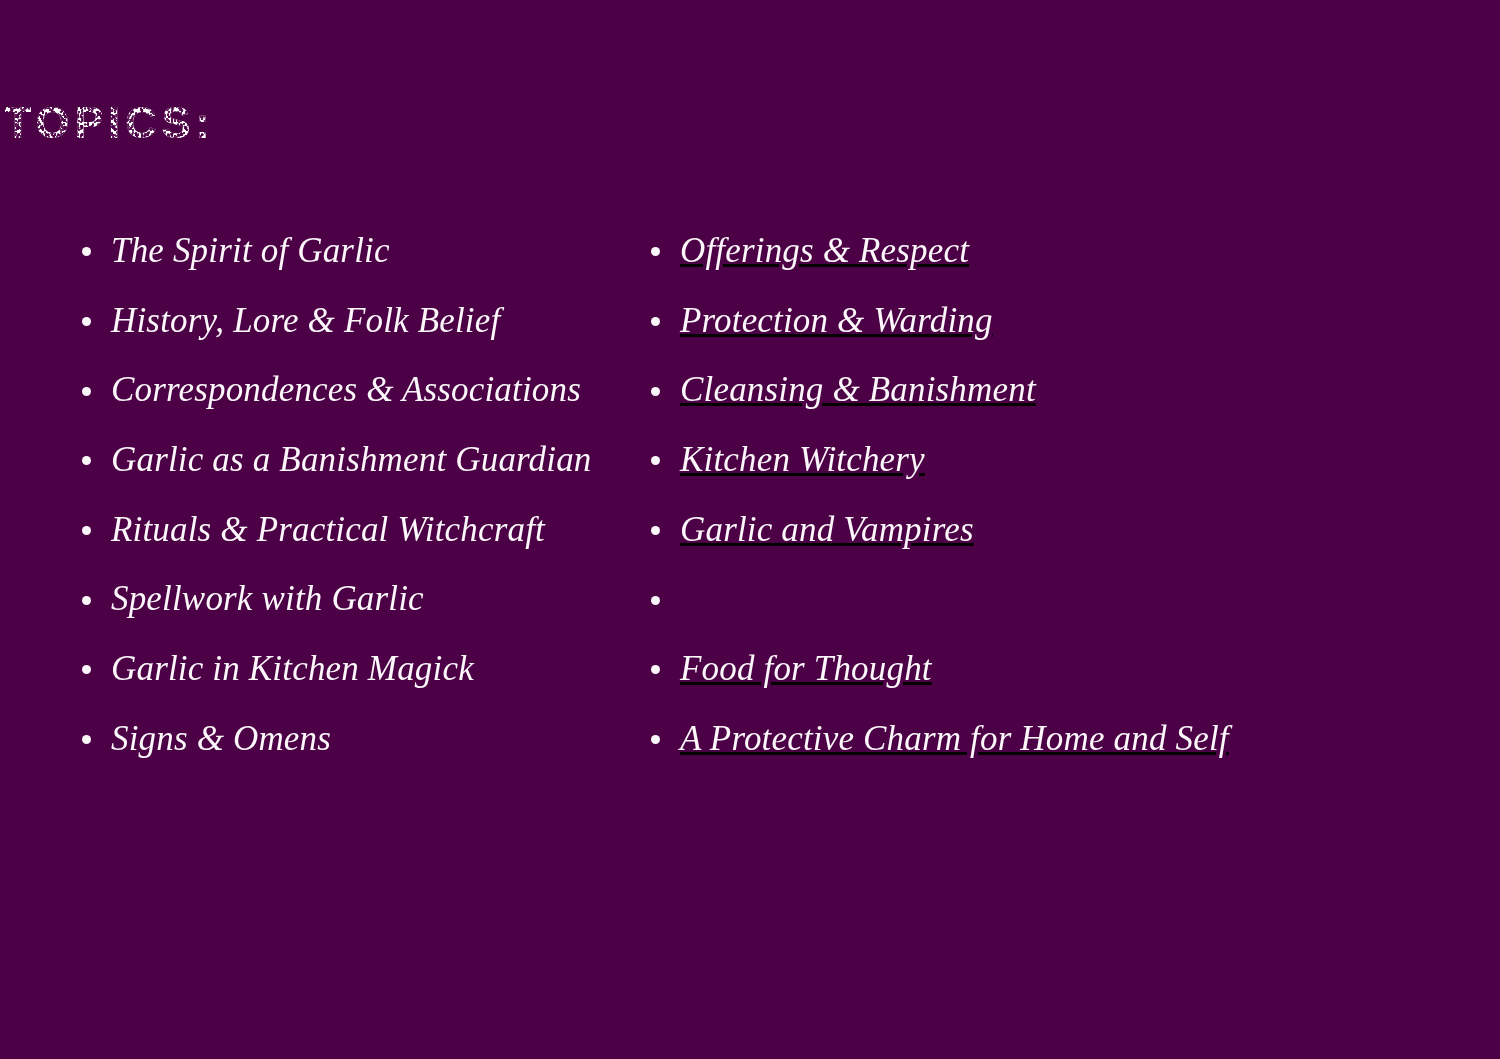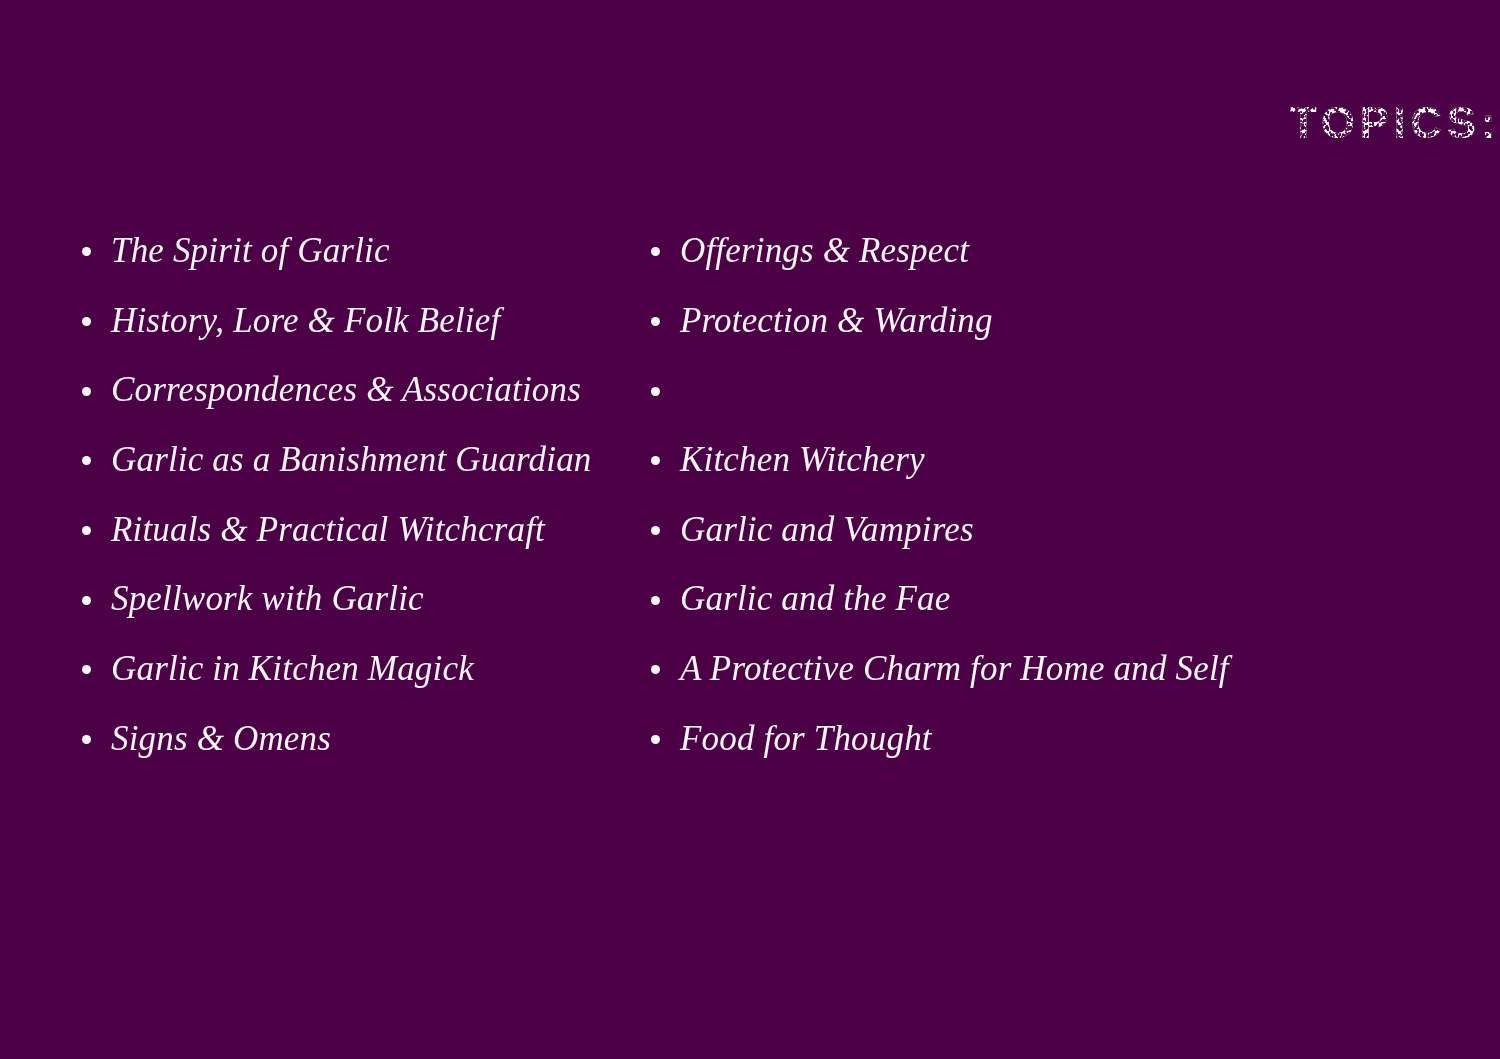--- a/index.html
+++ b/index.html
@@ -22,21 +22,21 @@
     box-sizing: border-box;
     overflow: hidden;
   }
 
   
   #title-area {
     position: absolute;
     left: 0;
     top: 98px;
     width: 1500px;
-    text-align: right;
+    text-align: left;
   }
 
   #page-title {
     display: inline-block;
     font-family: "Liberation Sans", "DejaVu Sans", sans-serif;
     font-weight: bold;
     font-size: 44px;
     line-height: 50px;
     letter-spacing: 0.105em;
     text-indent: 0.105em;
@@ -74,21 +74,21 @@
     display: flex;
     align-items: center;
   }
 
   .topic-column {
     display: flex;
     flex-direction: column;
   }
 
   #column-left  { width: 642px; padding-left: 82px; box-sizing: border-box; }
-  #column-right { width: 776px; padding-left:  9px; box-sizing: border-box; }
+  #column-right { width: 776px; padding-left:  9px; box-sizing: border-box; text-decoration: underline; }
 
   .topic-item {
     display: flex;
     align-items: center;
     height: 69.7px;
     color: #fbf7fa;
   }
 
   .bullet-icon {
     flex: 0 0 auto;
@@ -160,38 +160,38 @@
         <div class="topic-item">
           <span class="bullet-icon"></span>
           <span class="topic-label">Offerings &amp; Respect</span>
         </div>
         <div class="topic-item">
           <span class="bullet-icon"></span>
           <span class="topic-label">Protection &amp; Warding</span>
         </div>
         <div class="topic-item">
           <span class="bullet-icon"></span>
+          <span class="topic-label">Cleansing &amp; Banishment</span>
         </div>
         <div class="topic-item">
           <span class="bullet-icon"></span>
           <span class="topic-label">Kitchen Witchery</span>
         </div>
         <div class="topic-item">
           <span class="bullet-icon"></span>
           <span class="topic-label">Garlic and Vampires</span>
         </div>
         <div class="topic-item">
           <span class="bullet-icon"></span>
-          <span class="topic-label">Garlic and the Fae</span>
+        </div>
+        <div class="topic-item">
+          <span class="bullet-icon"></span>
+          <span class="topic-label">Food for Thought</span>
         </div>
         <div class="topic-item">
           <span class="bullet-icon"></span>
           <span class="topic-label">A Protective Charm for Home and Self</span>
-        </div>
-        <div class="topic-item">
-          <span class="bullet-icon"></span>
-          <span class="topic-label">Food for Thought</span>
         </div>
       </div>
 
   </div>
 
 </div>
 
 </body></html>

